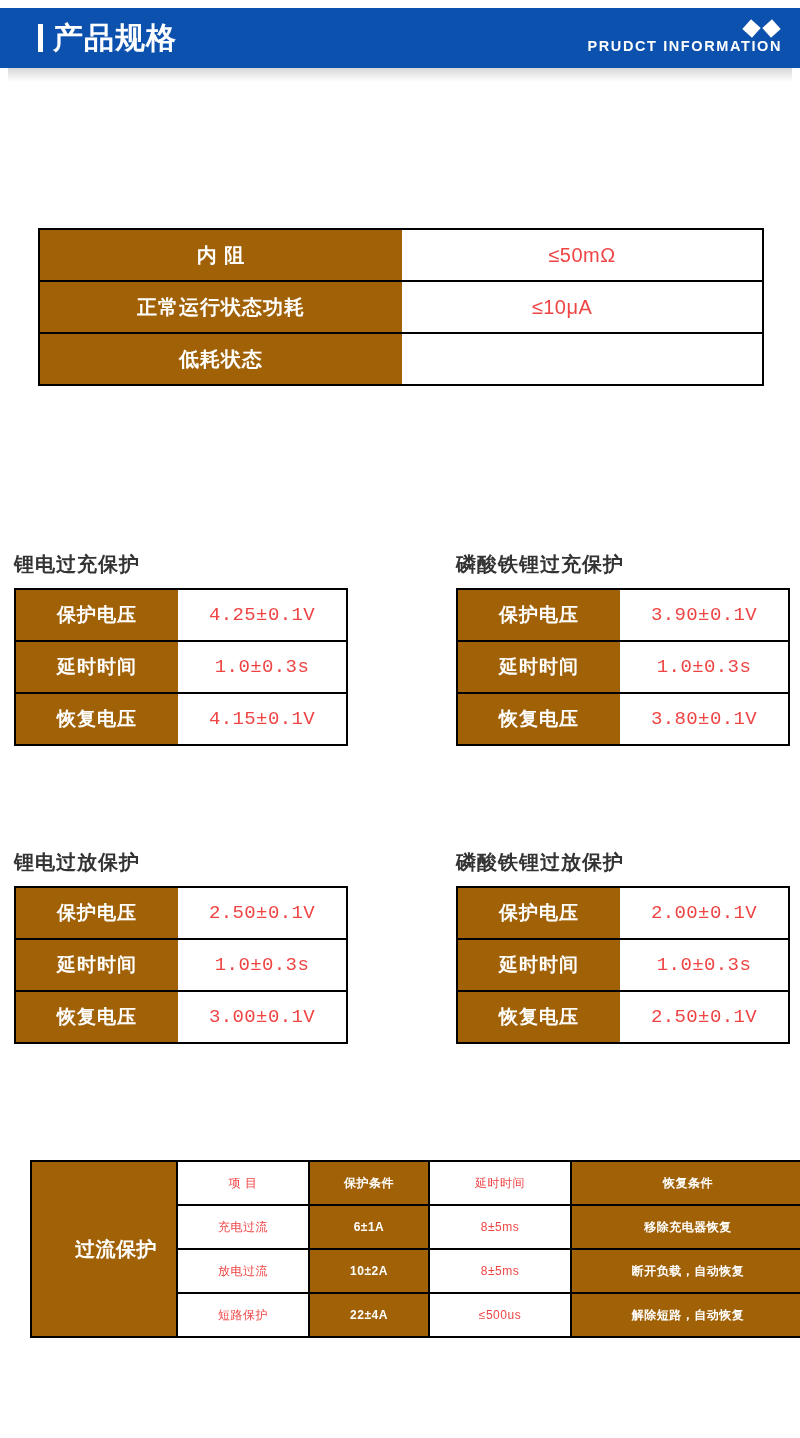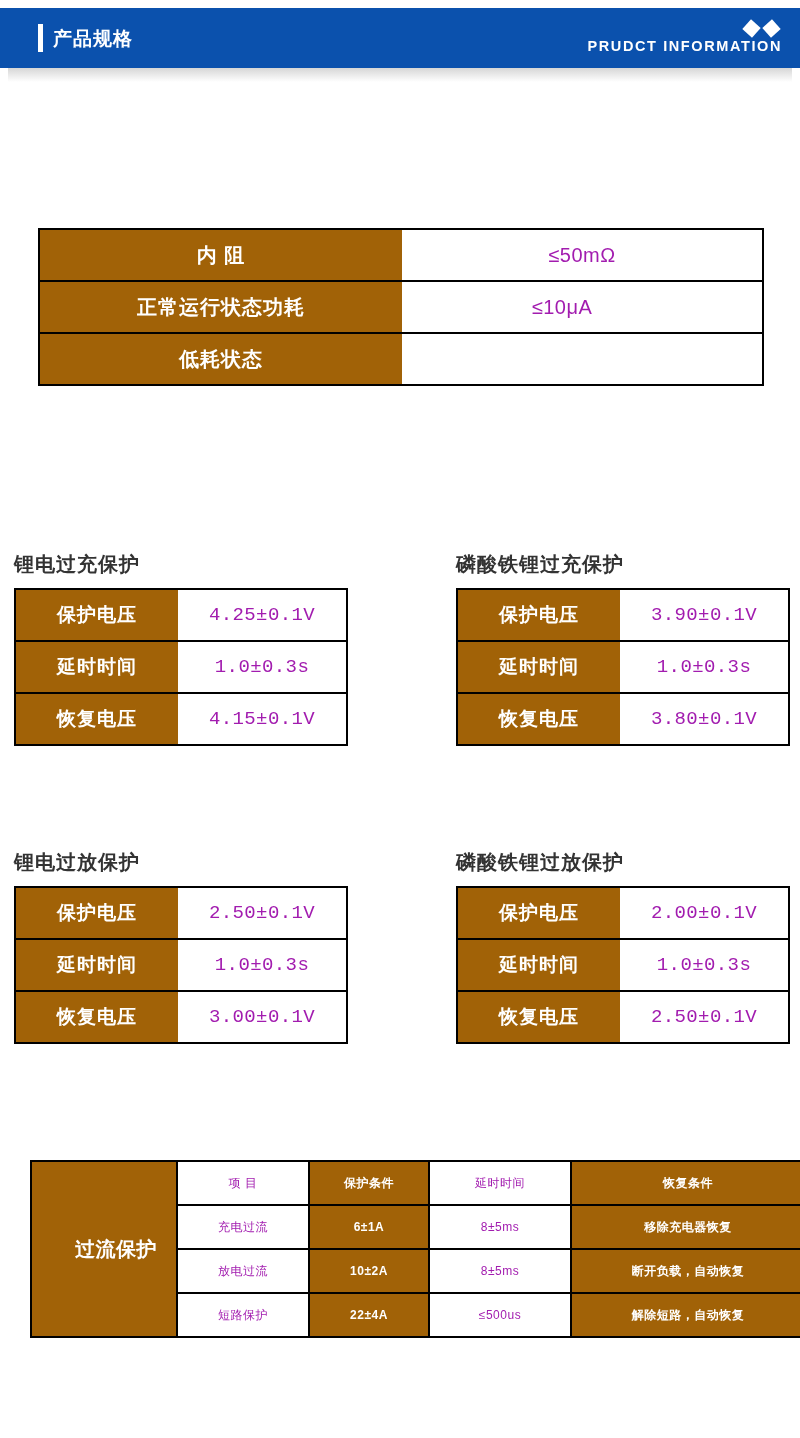--- a/index.html
+++ b/index.html
@@ -44,21 +44,21 @@
     align-items: center;
   }
   .title-bar {
     width: 5px;
     height: 28px;
     background: #ffffff;
     margin-right: 10px;
   }
   .banner-title {
     color: #ffffff;
-    font-size: 19px;
+    font-size: 30px;
     font-weight: bold;
     letter-spacing: 1px;
     line-height: 1;
   }
   .banner-right {
     display: flex;
     flex-direction: column;
     align-items: flex-end;
     justify-content: center;
   }
@@ -95,21 +95,21 @@
     text-align: center;
     vertical-align: middle;
   }
   .cell-blue {
     background: #a16207;
     color: #ffffff;
     font-weight: bold;
   }
   .cell-white {
     background: #ffffff;
-    color: #a21caf;
+    color: #ef4444;
   }
 
   
   .table1-wrap {
     position: absolute;
     left: 38px;
     top: 228px;
   }
   .table1 {
     width: 726px;

